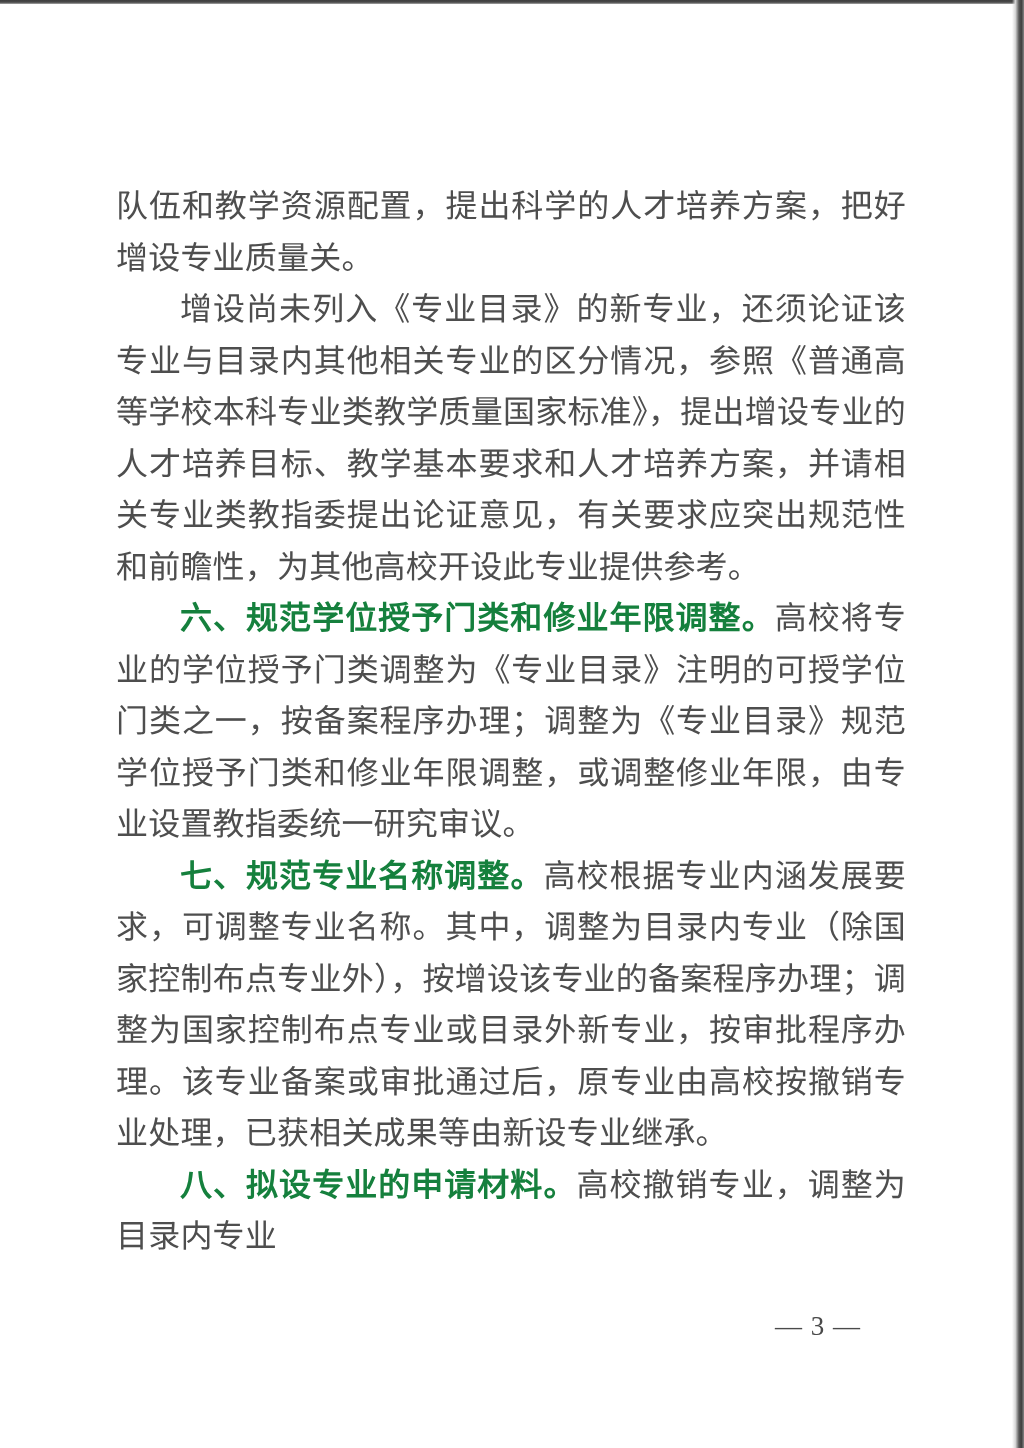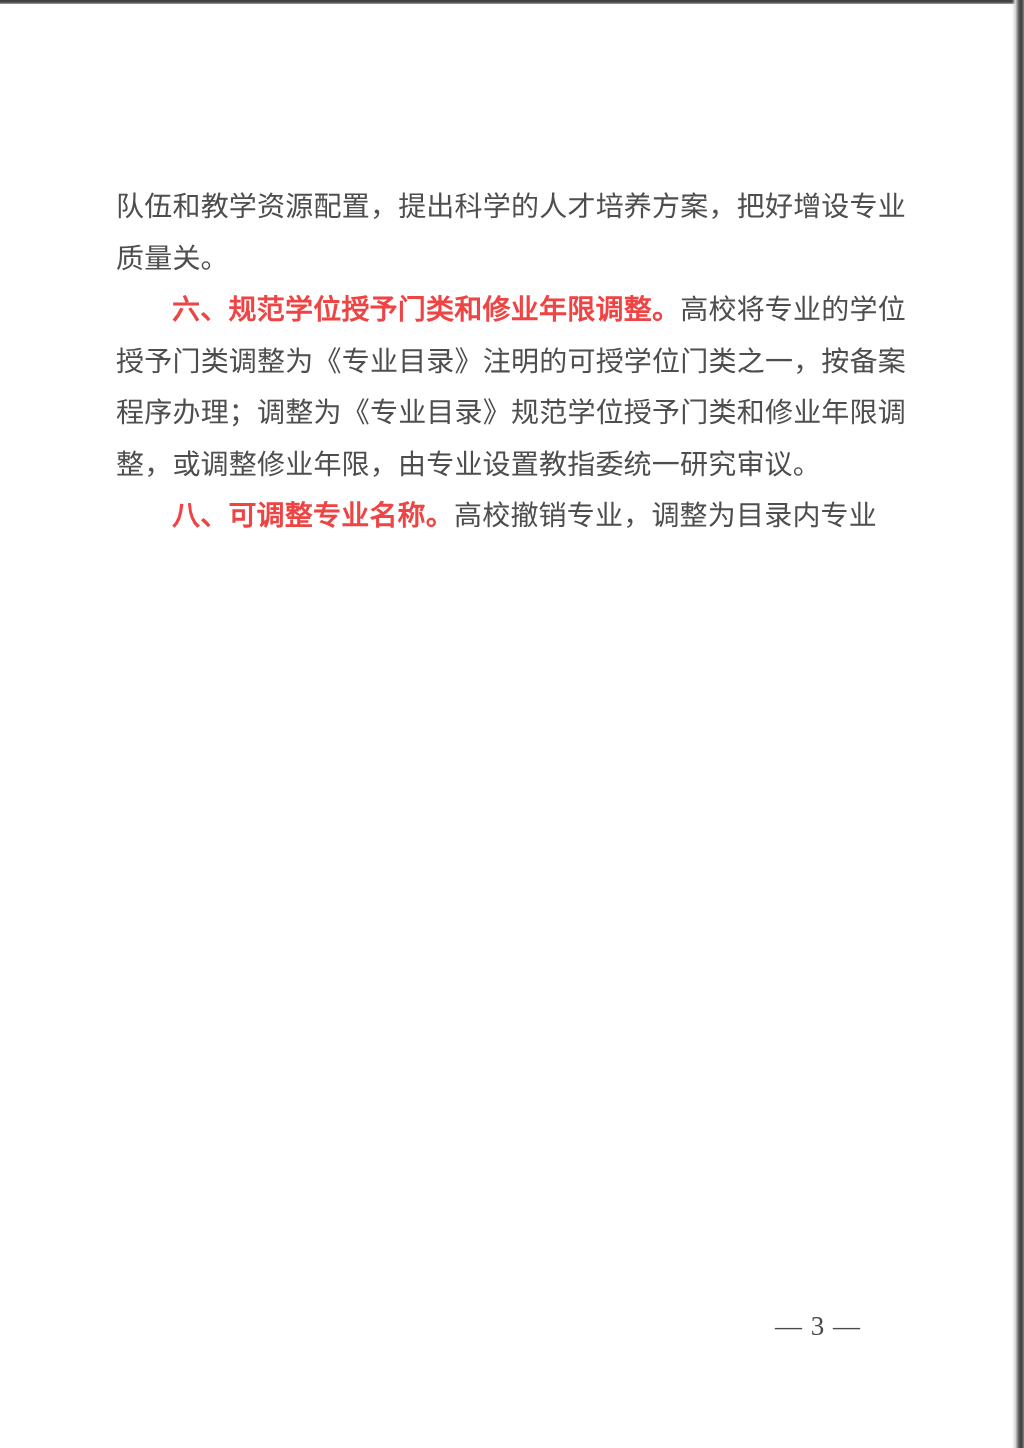--- a/index.html
+++ b/index.html
@@ -29,37 +29,37 @@
       #d8d8d8 28%,
       #5a5a5a 58%,
       #3f3f3f 78%,
       #858585 100%);
   }
   .doc-body {
     position: absolute;
     left: 116px;
     top: 181px;
     width: 790px;
-    font-size: 28px;
+    font-size: 32px;
     line-height: 51.5px;
     color: #4e4e4e;
     text-align: justify;
     text-justify: inter-ideograph;
     letter-spacing: 0.2px;
   }
   p.para {
     margin: 0;
     padding: 0;
   }
   p.para.indent {
     text-indent: 2em;
   }
   .section-heading {
     font-weight: bold;
-    color: #ef4444;
+    color: #15803d;
     font-family: "Liberation Sans", "DejaVu Sans", sans-serif;
   }
   .page-number {
     position: absolute;
     top: 1306px;
     left: 0;
     width: 1024px;
     box-sizing: border-box;
     padding-right: 163px;
     text-align: right;
@@ -72,22 +72,24 @@
 </head>
 <body>
 
 <div class="scan-top-edge"></div>
 <div class="scan-right-edge"></div>
 
 <div class="doc-body">
 
   <p class="para"><b class="section-heading"></b><span>队伍和教学资源配置，提出科学的人才培养方案，把好增设专业质量关。</span></p>
 
+  <p class="para indent"><b class="section-heading"></b><span>增设尚未列入《专业目录》的新专业，还须论证该专业与目录内其他相关专业的区分情况，参照《普通高等学校本科专业类教学质量国家标准》，提出增设专业的人才培养目标、教学基本要求和人才培养方案，并请相关专业类教指委提出论证意见，有关要求应突出规范性和前瞻性，为其他高校开设此专业提供参考。</span></p>
 
 
   <p class="para indent"><b class="section-heading">六、规范学位授予门类和修业年限调整。</b><span>高校将专业的学位授予门类调整为《专业目录》注明的可授学位门类之一，按备案程序办理；调整为《专业目录》规范学位授予门类和修业年限调整，或调整修业年限，由专业设置教指委统一研究审议。</span></p>
 
+  <p class="para indent"><b class="section-heading">七、规范专业名称调整。</b><span>高校根据专业内涵发展要求，可调整专业名称。其中，调整为目录内专业（除国家控制布点专业外），按增设该专业的备案程序办理；调整为国家控制布点专业或目录外新专业，按审批程序办理。该专业备案或审批通过后，原专业由高校按撤销专业处理，已获相关成果等由新设专业继承。</span></p>
 
-  <p class="para indent"><b class="section-heading">八、可调整专业名称。</b><span>高校撤销专业，调整为目录内专业</span></p>
+  <p class="para indent"><b class="section-heading">八、拟设专业的申请材料。</b><span>高校撤销专业，调整为目录内专业</span></p>
 
 </div>
 
 <div class="page-number">— 3 —</div>
 
 </body></html>

